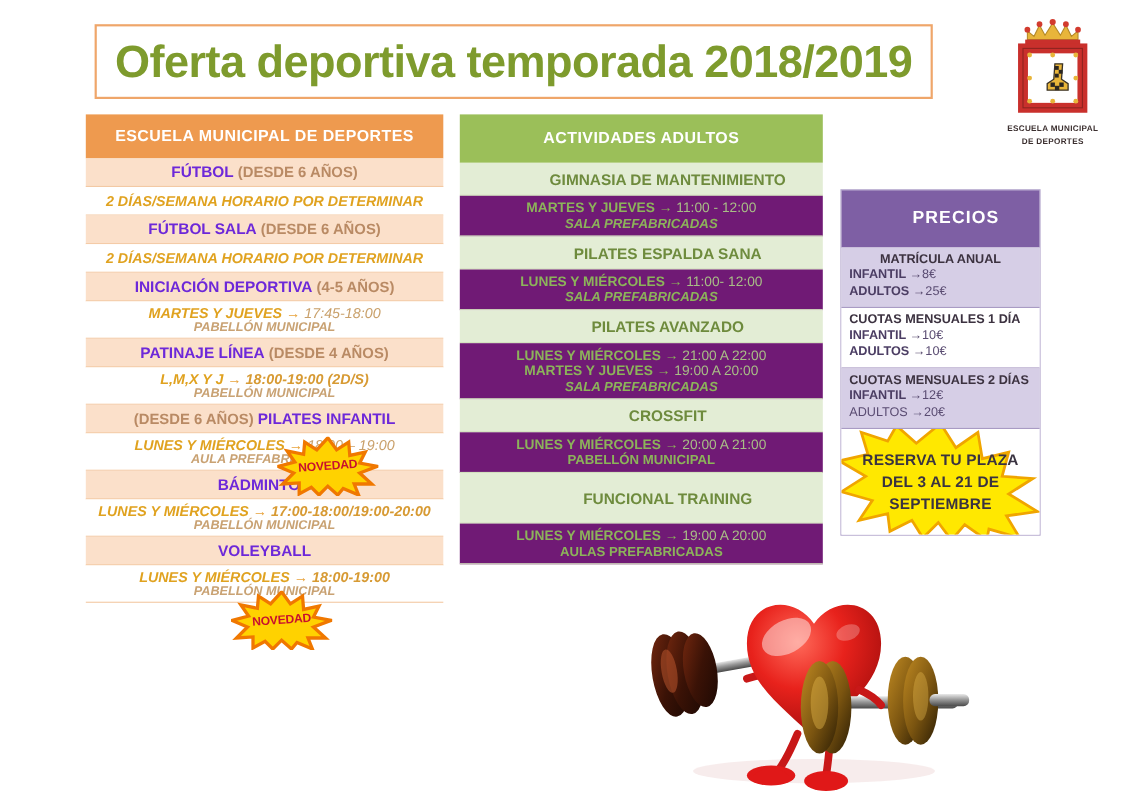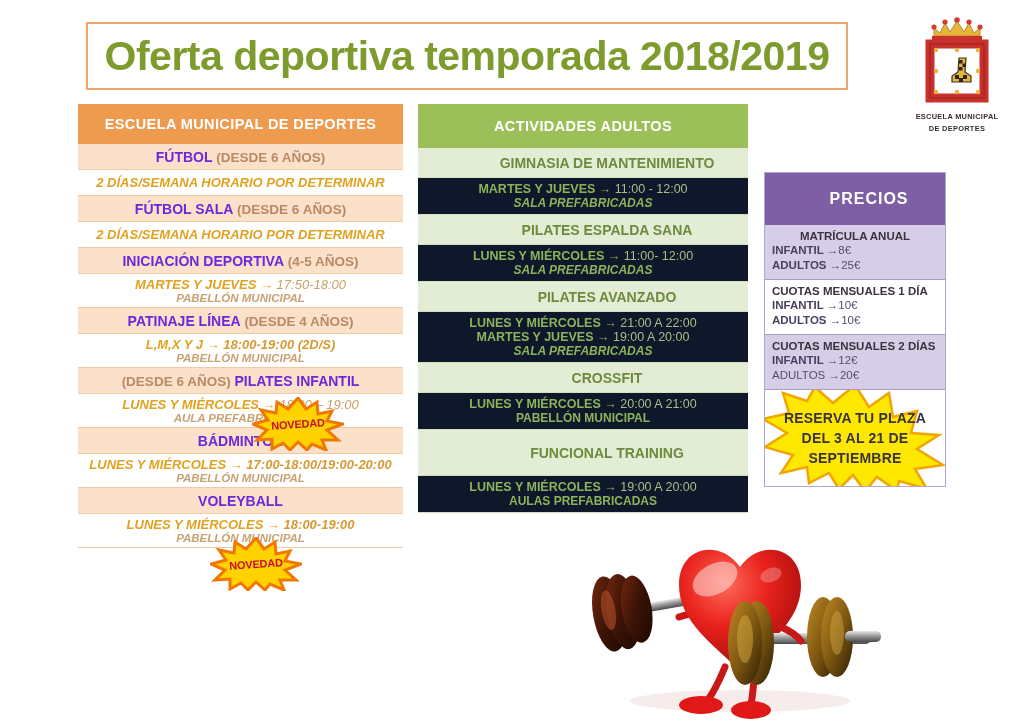--- a/index.html
+++ b/index.html
@@ -124,21 +124,21 @@
     font-size: 14.5px;
     letter-spacing: 0.4px;
   }
   #panel-adults .row { border-bottom: 1px solid #D3E0BE; }
   #panel-adults .row.name {
     background: #E3EDD5;
     min-height: 30px;
     padding: 4px;
   }
   #panel-adults .row.sched {
-    background: #0f172a;
+    background: #701a75;
     min-height: 30px;
     padding: 4px;
   }
   #panel-adults .act-title {
     font-size: 14px; font-weight: bold; color: #6E8B3D; margin-left: 48px;
   }
   #panel-adults .sched-line {
     font-size: 12.5px; font-weight: bold; color: #8CB35A;
   }
   #panel-adults .sched-line .time { font-weight: normal; color: #A8BE86; }
@@ -291,21 +291,21 @@
       <div class="row name">
         <div><span class="act-title">FÚTBOL SALA</span><span class="act-sub"> (DESDE 6 AÑOS)</span></div>
       </div>
       <div class="row sched">
         <div class="sched-line"><b>2 DÍAS/SEMANA HORARIO POR DETERMINAR</b></div>
       </div>
       <div class="row name">
         <div><span class="act-title">INICIACIÓN DEPORTIVA</span><span class="act-sub"> (4-5 AÑOS)</span></div>
       </div>
       <div class="row sched">
-        <div class="sched-line"><b>MARTES Y JUEVES </b><span style="font-weight: bold;">→ </span><span class="time">17:50-18:00</span></div>
+        <div class="sched-line"><b>MARTES Y JUEVES </b><span style="font-weight: bold;">→ </span><span class="time">17:45-18:00</span></div>
         <div class="place">PABELLÓN MUNICIPAL</div>
       </div>
       <div class="row name">
         <div><span class="act-title">PATINAJE LÍNEA</span><span class="act-sub"> (DESDE 4 AÑOS)</span></div>
       </div>
       <div class="row sched">
         <div class="sched-line"><b>L,M,X Y J </b><span style="font-weight: bold;">→ </span><span class="time-b">18:00-19:00 (2D/S)</span></div>
         <div class="place">PABELLÓN MUNICIPAL</div>
       </div>
       <div class="row name">

